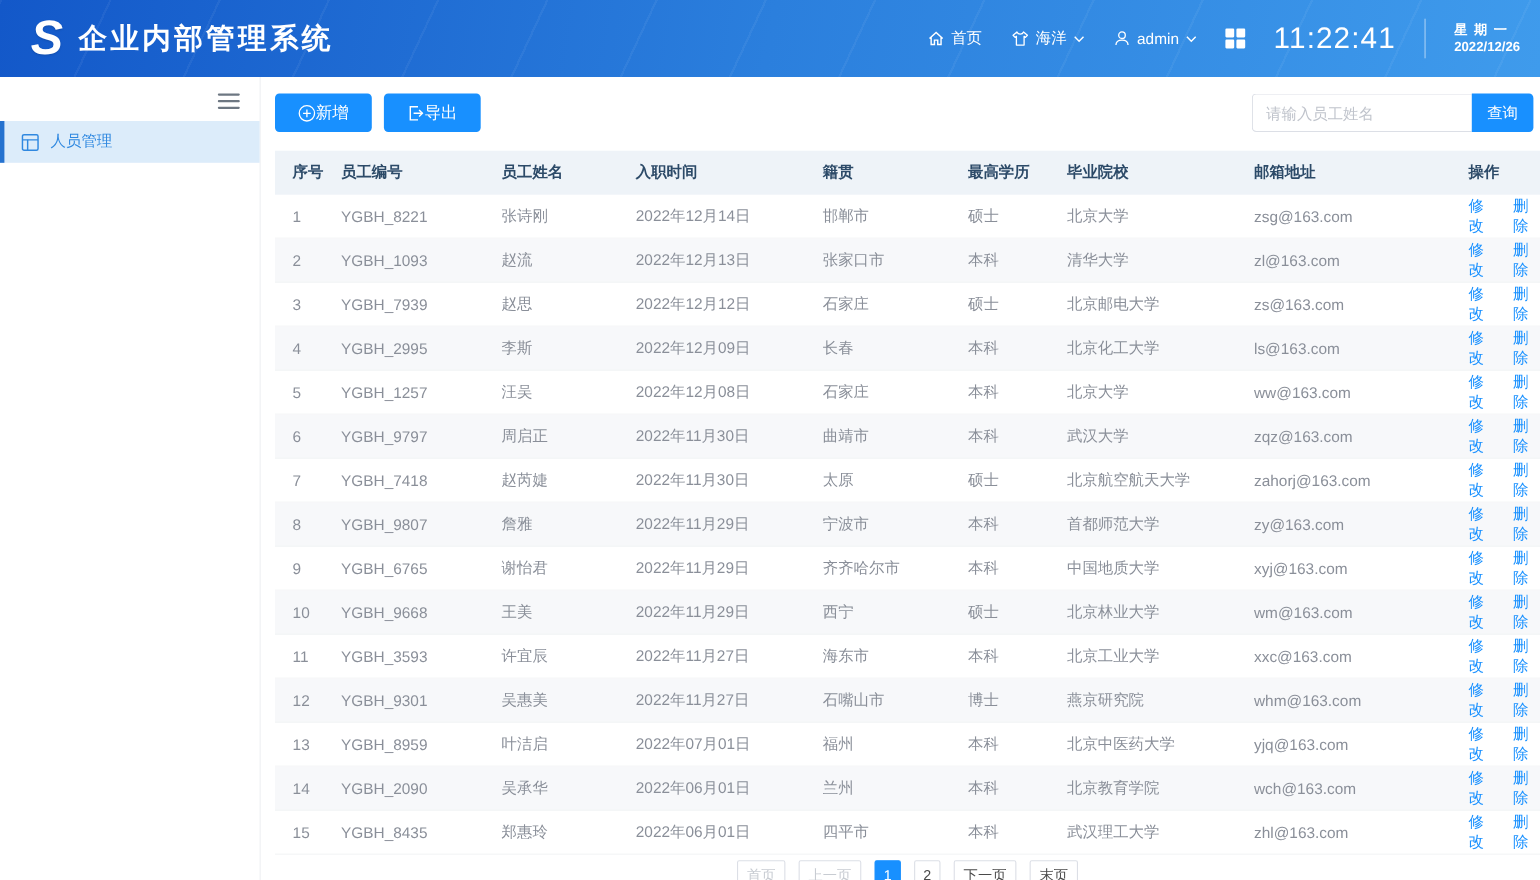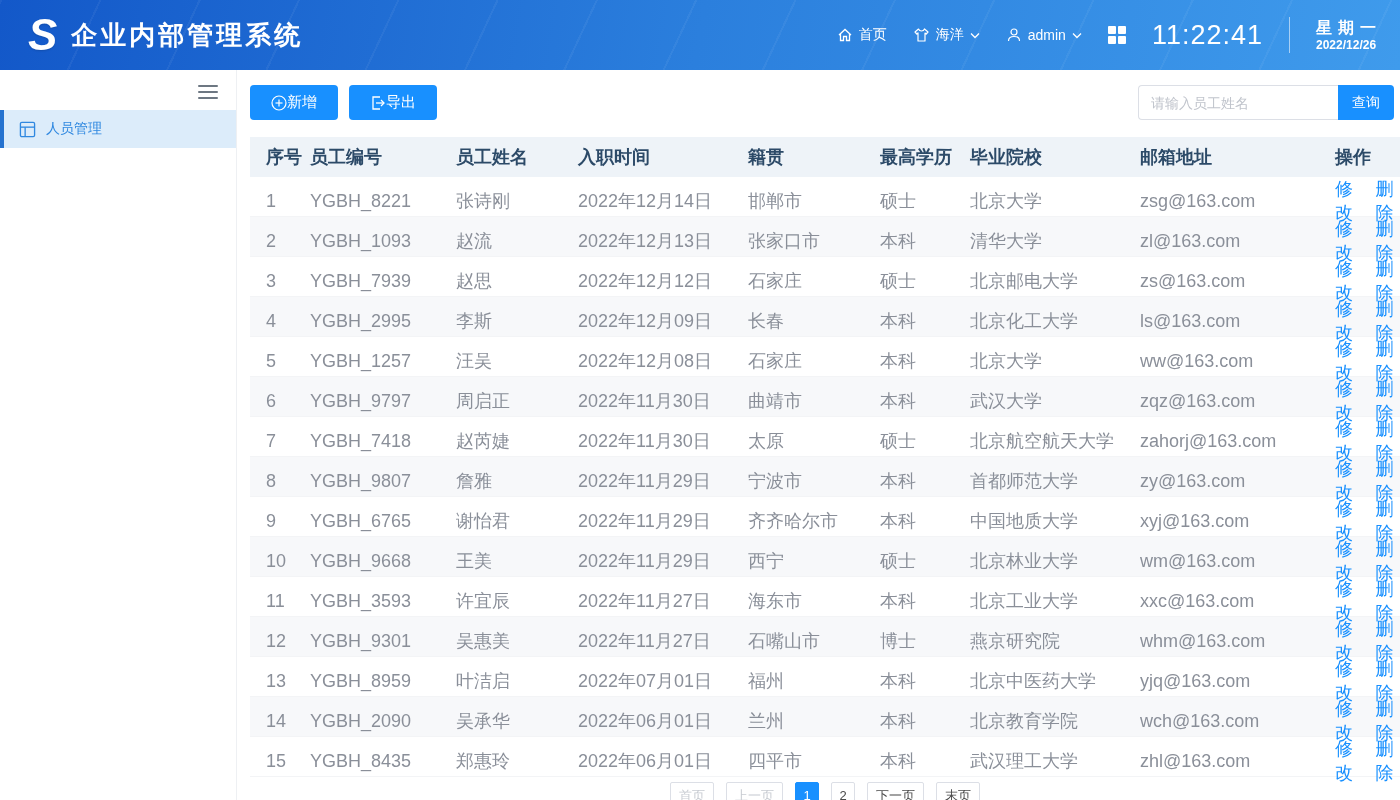--- a/index.html
+++ b/index.html
@@ -15,21 +15,21 @@
     text-shadow:0 1px 2px rgba(0,0,0,0.15); }
   .app-title { font-size:26px; font-weight:bold; letter-spacing:3px; margin-left:16px; }
   .header-right { margin-left:auto; display:flex; align-items:center; gap:26px; position:relative; z-index:1; }
   .nav-item { display:flex; align-items:center; gap:6px; font-size:14px; cursor:pointer; }
   .nav-item svg { display:block; }
   .grid-icon { display:grid; grid-template-columns:8px 8px; grid-template-rows:8px 8px; gap:2px; cursor:pointer; }
   .grid-icon span { background:#fff; border-radius:1px; }
   .clock { font-size:27px; font-weight:500; letter-spacing:1px; }
   .date-divider { width:1px; height:36px; background:rgba(255,255,255,0.55); }
   .date-block { line-height:1.25; }
-  .weekday { font-size:16px; font-weight:bold; letter-spacing:6px; white-space:nowrap; }
+  .weekday { font-size:12px; font-weight:bold; letter-spacing:6px; white-space:nowrap; }
   .date { font-size:12px; font-weight:bold; }
 
   
   .page-body { display:flex; height:730px; }
   .sidebar { width:237px; background:#fff; border-right:1px solid #eef0f3; flex-shrink:0; }
   .sidebar-top { height:34px; display:flex; align-items:center; justify-content:flex-end; padding:10px 18px 0 0; }
   .hamburger { width:20px; cursor:pointer; }
   .hamburger i { display:block; height:2px; background:#6d7782; margin:4px 0; border-radius:1px; }
   .menu-item { height:38px; display:flex; align-items:center; gap:10px; padding-left:15px;
     font-size:14px; color:#5a6470; cursor:pointer; border-left:4px solid transparent; margin-top:6px; }
@@ -46,21 +46,21 @@
   .search-input { width:200px; height:35px; border:1px solid #dcdfe6; border-right:none;
     border-radius:4px 0 0 4px; padding:0 12px; font-size:14px; color:#333; outline:none; font-family:inherit; }
   .search-input::placeholder { color:#c0c4cc; }
   .search-btn { width:56px; height:35px; background:#1890ff; color:#fff; border:none;
     border-radius:0 4px 4px 0; font-size:14px; cursor:pointer; font-family:Liberation Mono, monospace; }
   .toolbar-sep { height:1px; background:#f1f3f6; margin:8px 0 0 -13px; }
 
   
   .table { margin-top:0; }
   .trow { display:grid; grid-template-columns:44px 146px 122px 170px 132px 90px 170px 195px 1fr;
-    align-items:center; height:40px; padding-left:16px; font-size:18px; color:#8a8f99; }
+    align-items:center; height:40px; padding-left:16px; font-size:14px; color:#8a8f99; }
   .trow.thead { background:#eef3f8; color:#2c4a68; font-weight:bold; margin-top:9px; }
   .trow.body-row { border-bottom:1px solid #f3f4f6; }
   .trow.even { background:#f7f8fa; }
   .ops { display:flex; gap:16px;align-items:center; }
   .op-link { color:#1890ff; cursor:pointer; text-decoration:none; }
 
   
   .pagination { display:flex; justify-content:center; align-items:center; margin:5px 0 0 0; }
   .pg-btn { min-width:30px; height:27px; padding:0 8px; margin:0 6px; background:#fff;
     border:1px solid #dcdfe6; border-radius:2px; font-size:13px; color:#4a4a4a; cursor:pointer;

